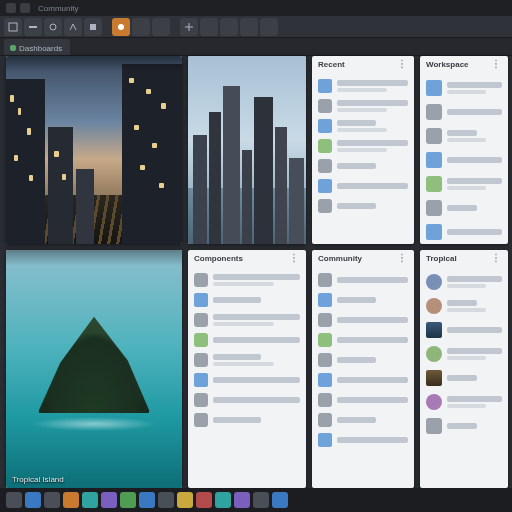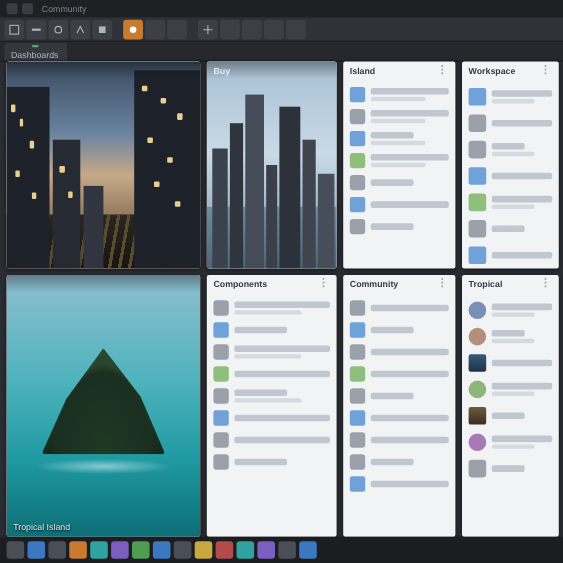--- a/index.html
+++ b/index.html
@@ -45,21 +45,20 @@
     border-bottom:1px solid #1a1c20;
   }
   .tab {
     height: 16px;
     padding: 2px 8px 0 6px;
     background:#34373e;
     border-radius: 3px 3px 0 0;
     font-size:8px;
     display:flex;align-items:center;gap:3px;
     color:#aeb4bf;
-    flex-direction:column;
   }
   .tab .dot{width:6px;height:6px;background:#5aa66b;border-radius:2px;}
   .workspace {
     position:absolute;
     top:56px; bottom:24px; left:6px; right:4px;
     display:grid;
     grid-template-columns: 176px 118px 102px 1fr;
     grid-template-rows: 188px 1fr;
     gap:6px;
   }
@@ -270,28 +269,25 @@
       <div class="sky-day"></div>
       <div class="water"></div>
       <div class="bldg" style="left:4%;width:12%;height:58%;background:#3c424d;"></div>
       <div class="bldg" style="left:18%;width:10%;height:70%;background:#2f343d;"></div>
       <div class="bldg" style="left:30%;width:14%;height:84%;background:#454b57;"></div>
       <div class="bldg" style="left:46%;width:8%;height:50%;background:#3a3f49;"></div>
       <div class="bldg" style="left:56%;width:16%;height:78%;background:#2c313a;"></div>
       <div class="bldg" style="left:74%;width:10%;height:62%;background:#3f444f;"></div>
       <div class="bldg" style="left:86%;width:12%;height:46%;background:#474d59;"></div>
     </div>
-    <div class="hdr">
-        <span>Buy</span>
-      </div>
   </div>
 
   <div class="tile pC panel-split">
     <div class="hdr">
-      <span>Island</span>
+      <span>Recent</span>
       <span class="menu-dots">⋮</span>
     </div>
     <div class="list">
       <div class="row sq">
           <div class="ic"></div>
           <div style="flex:1">
             <div class="tx"></div>
             <div class="tx2"></div>
           </div>
         </div>

